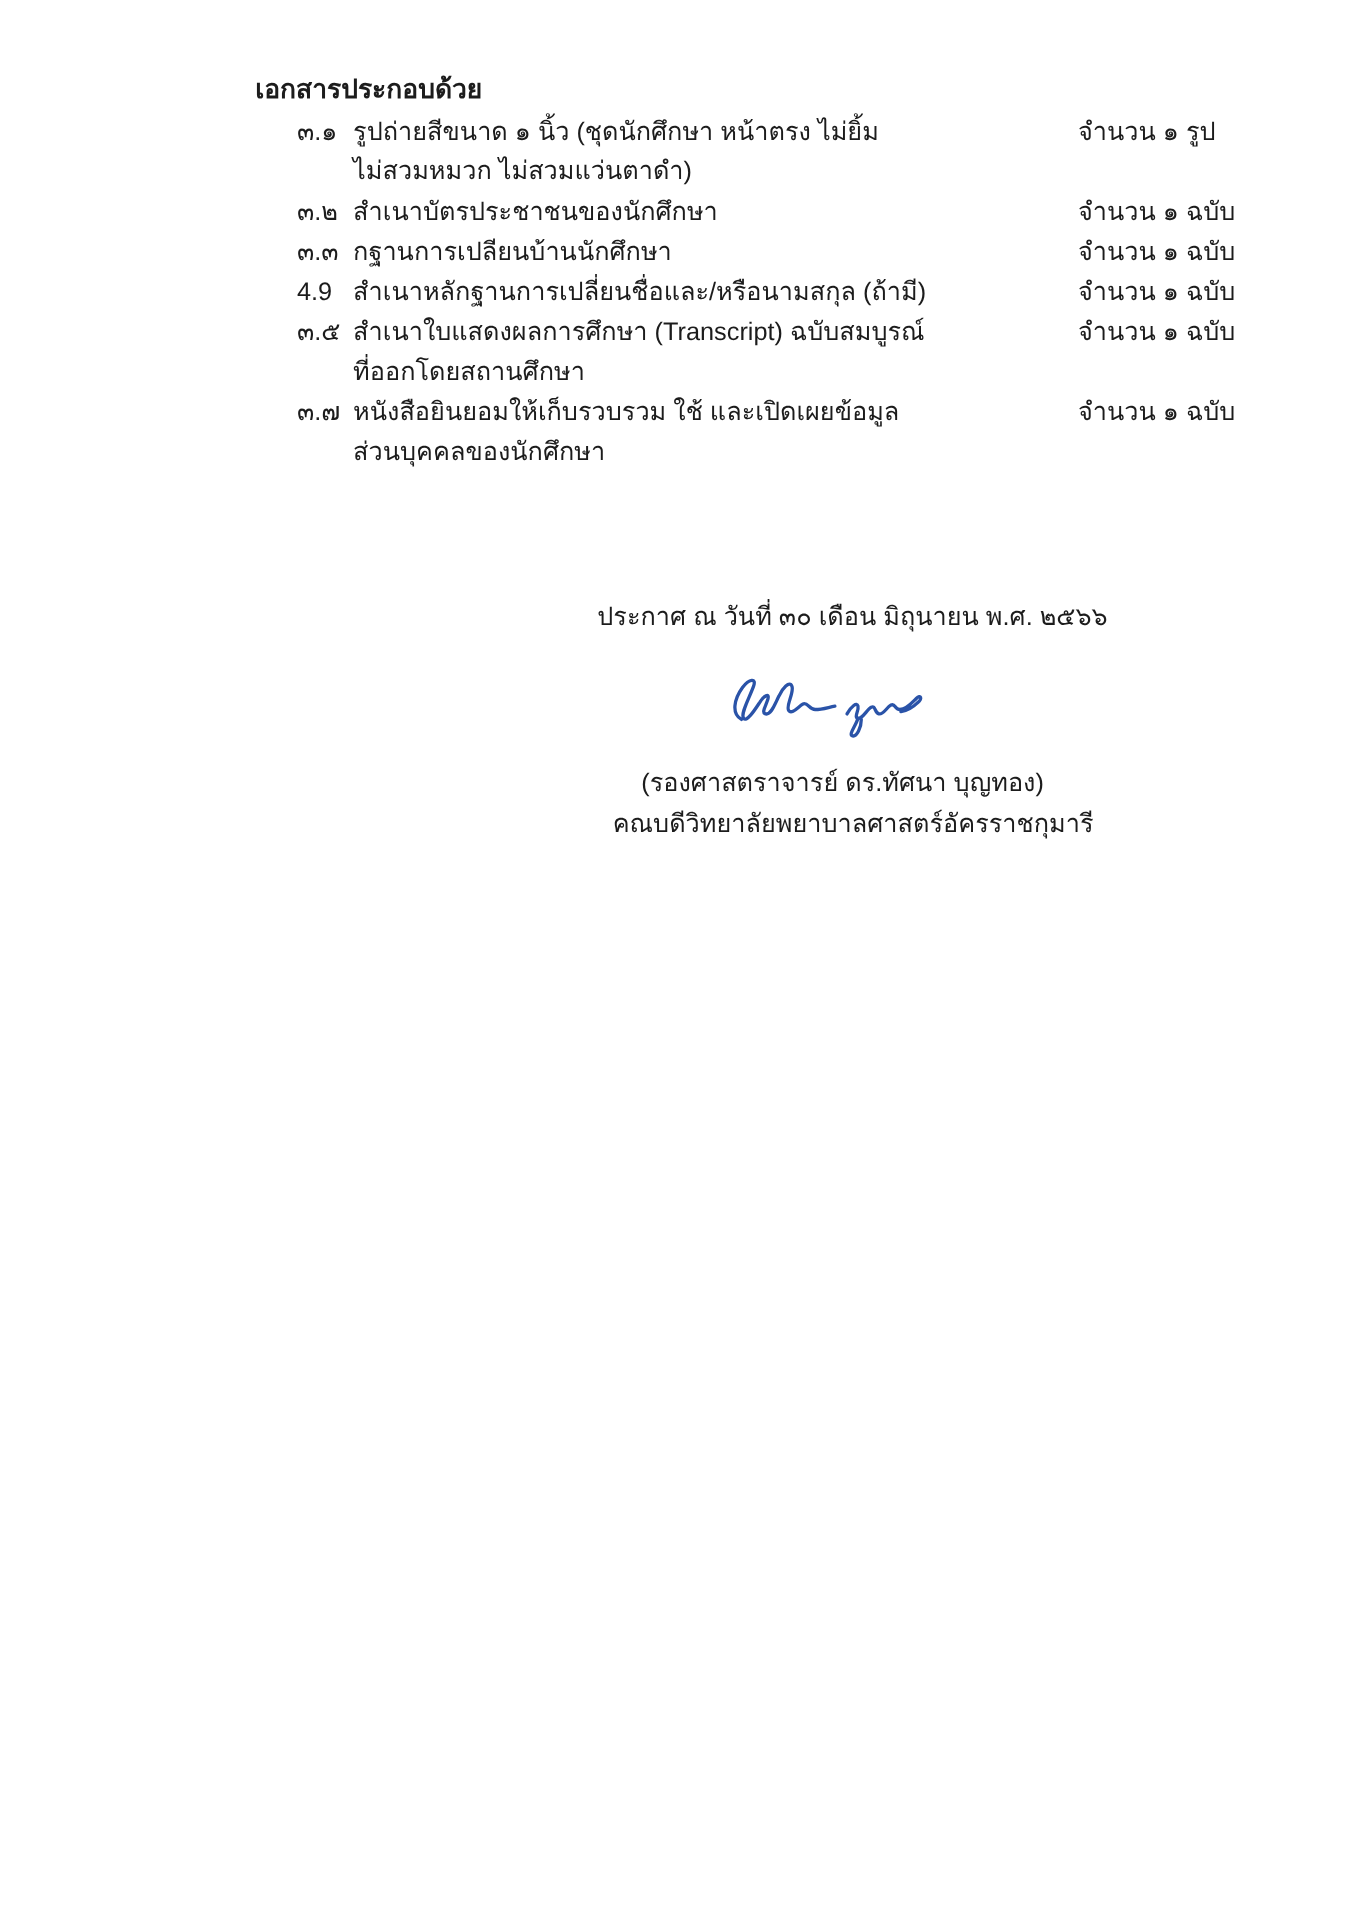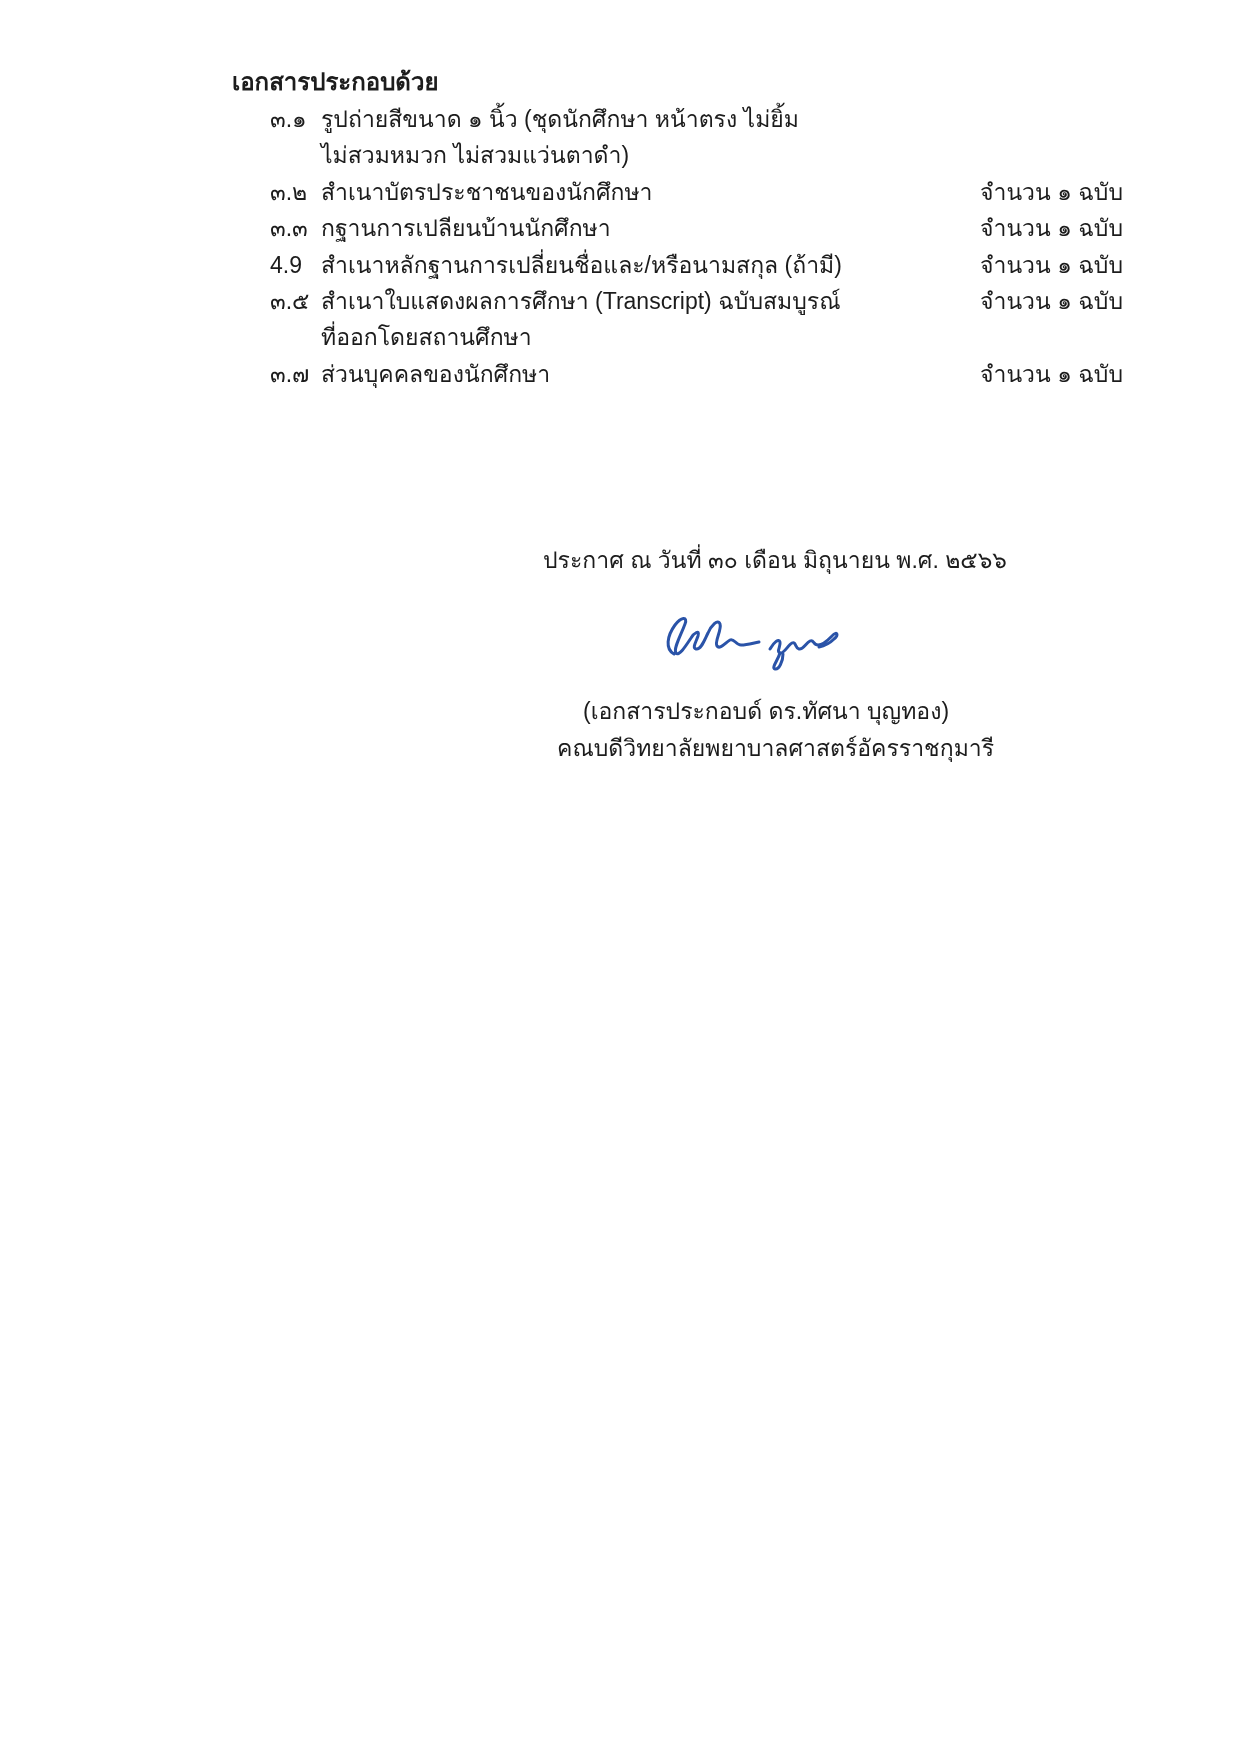--- a/index.html
+++ b/index.html
@@ -67,20 +67,21 @@
   <div class="doc-heading">เอกสารประกอบด้วย</div>
 
   <div class="doc-list">
 
     <div class="list-row">
       <div class="cell-no">๓.๑</div>
       <div class="cell-text">
         <div class="line">รูปถ่ายสีขนาด ๑ นิ้ว (ชุดนักศึกษา หน้าตรง ไม่ยิ้ม</div>
         <div class="line">ไม่สวมหมวก ไม่สวมแว่นตาดำ)</div>
       </div>
+      <div class="cell-amt">จำนวน ๑ รูป</div>
     </div>
 
     <div class="list-row">
       <div class="cell-no">๓.๒</div>
       <div class="cell-text">
         <div class="line">สำเนาบัตรประชาชนของนักศึกษา</div>
       </div>
       <div class="cell-amt">จำนวน ๑ ฉบับ</div>
     </div>
 
@@ -105,36 +106,37 @@
       <div class="cell-text">
         <div class="line">สำเนาใบแสดงผลการศึกษา (Transcript) ฉบับสมบูรณ์</div>
         <div class="line">ที่ออกโดยสถานศึกษา</div>
       </div>
       <div class="cell-amt">จำนวน ๑ ฉบับ</div>
     </div>
 
     <div class="list-row">
       <div class="cell-no">๓.๗</div>
       <div class="cell-text">
+        <div class="line">หนังสือยินยอมให้เก็บรวบรวม ใช้ และเปิดเผยข้อมูล</div>
         <div class="line">ส่วนบุคคลของนักศึกษา</div>
       </div>
       <div class="cell-amt">จำนวน ๑ ฉบับ</div>
     </div>
 
   </div>
 
 
   <div class="announce-date">ประกาศ ณ วันที่ ๓๐ เดือน มิถุนายน พ.ศ. ๒๕๖๖</div>
 
   <div class="signature-wrap">
     <svg viewBox="0 0 184 64" xmlns="http://www.w3.org/2000/svg">
       <g fill="none" stroke-width="3" stroke-linecap="round" stroke-linejoin="round">
         <path d="M14,46 C5,41 7,28 15,17 C21,9 28,8 25,16 C21,27 13,41 16,45 C19,49 27,36 31,30 C34,25 40,21 38,28 C36,34 32,40 36,41 C41,42 44,33 48,25 C51,18 58,10 60,16 C62,22 54,34 57,38 C60,42 66,34 70,32 C74,30 76,37 81,37 C88,37 93,35 99,34" stroke="#2a53a8"></path>
         <path d="M110,41 C114,34 119,30 120,34 C121,38 116,44 120,45 C124,46 128,37 132,35 C136,33 135,40 139,41 C143,42 146,35 150,33 C154,31 153,37 158,37 C164,37 169,31 173,27 C177,23 179,27 174,31 C170,35 164,38 159,39" stroke="#2a53a8"></path>
         <path d="M120,45 C118,52 111,60 115,61 C119,62 123,53 123,46" stroke="#2a53a8"></path>
       </g>
     </svg>
   </div>
 
-  <div class="signer-name">(เอกสารประกอบด์ ดร.ทัศนา บุญทอง)</div>
+  <div class="signer-name">(รองศาสตราจารย์ ดร.ทัศนา บุญทอง)</div>
   <div class="signer-title">คณบดีวิทยาลัยพยาบาลศาสตร์อัครราชกุมารี</div>
 
 </div>
 
 </body></html>

